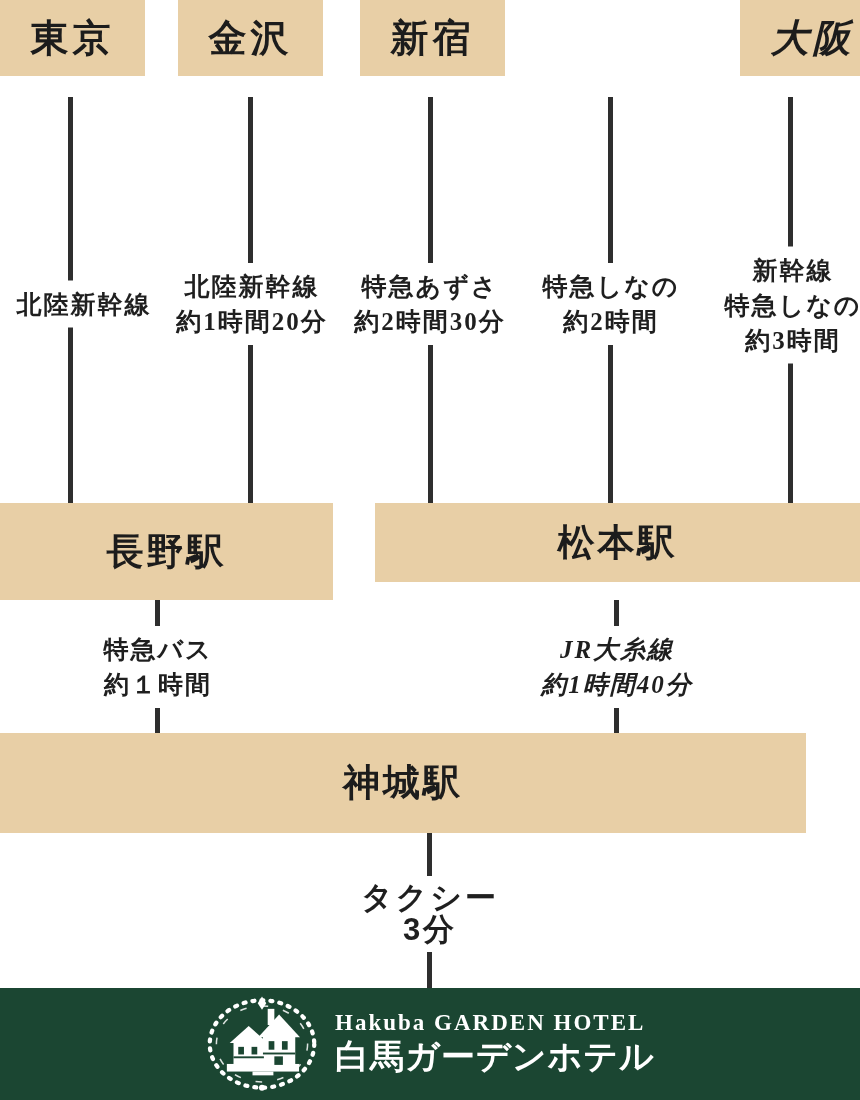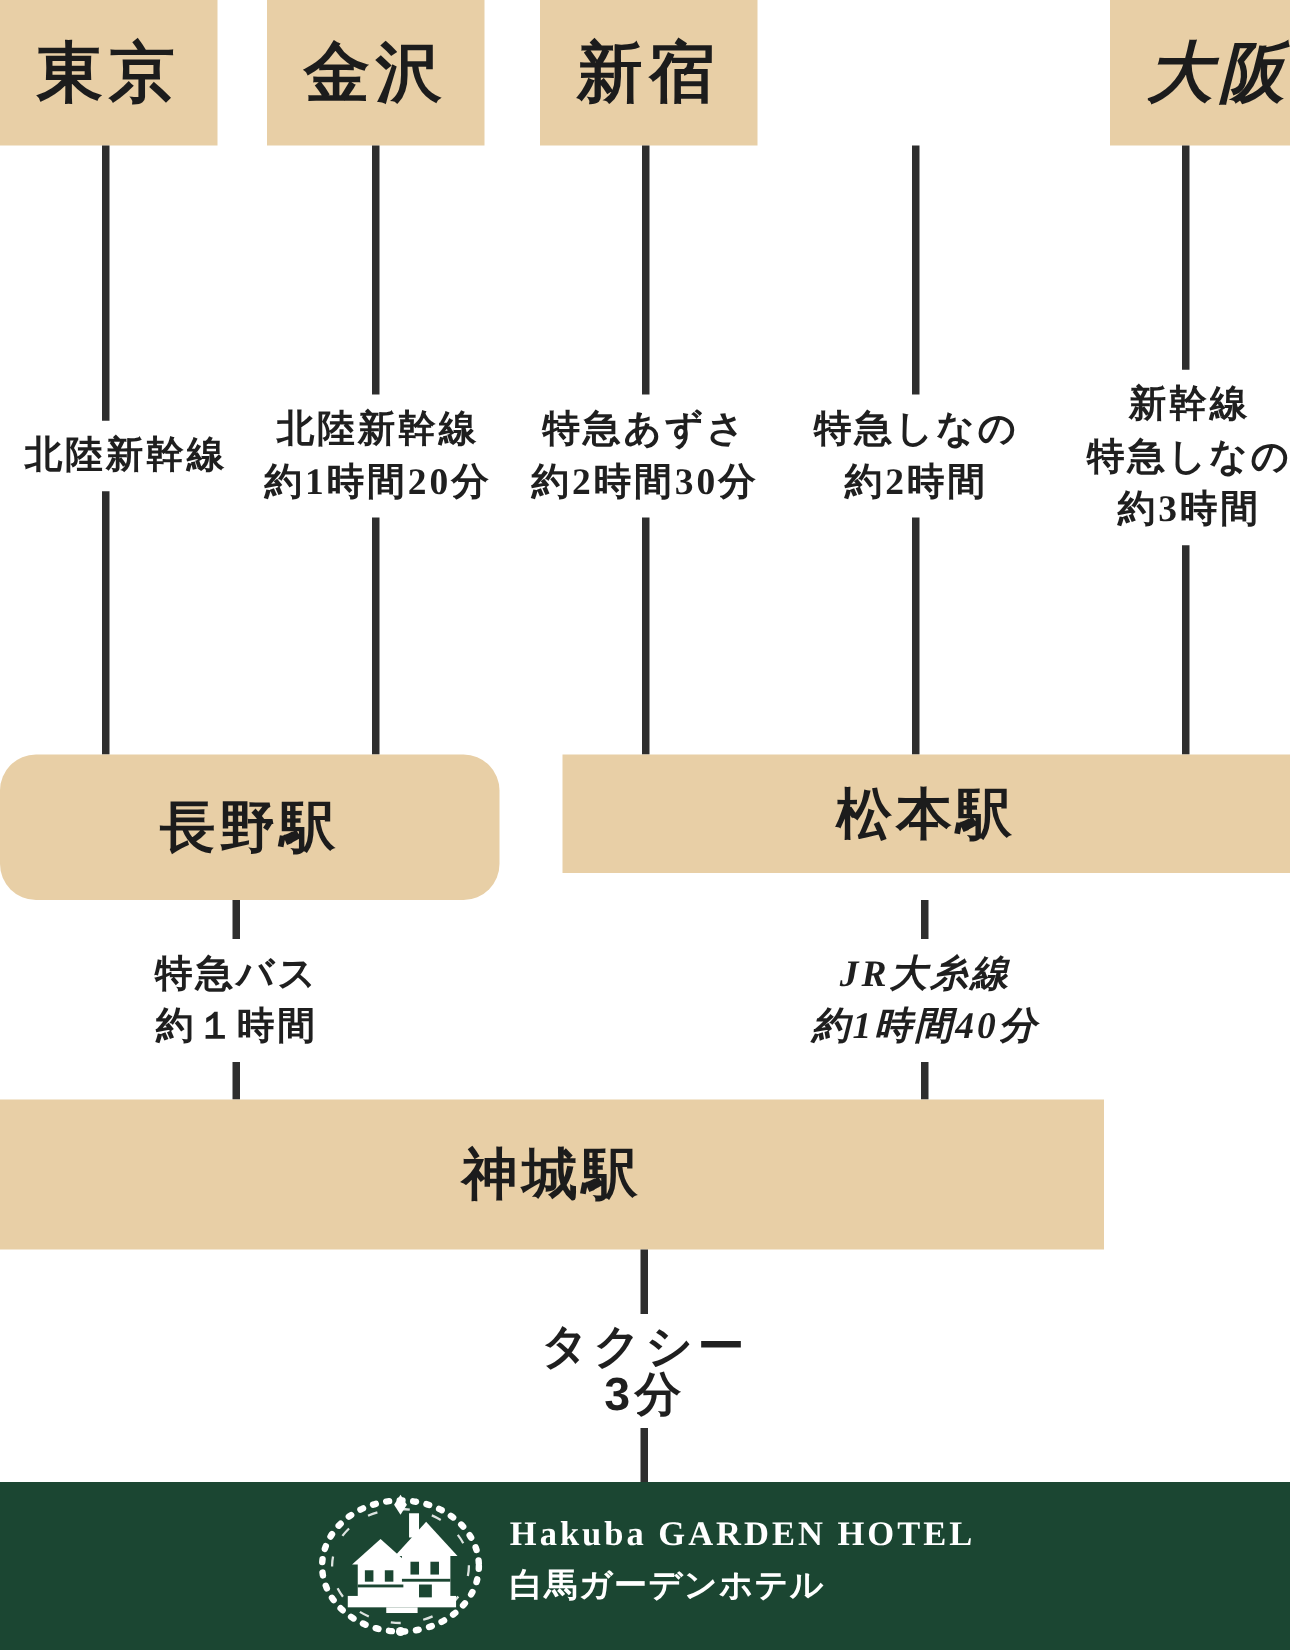--- a/index.html
+++ b/index.html
@@ -15,21 +15,21 @@
   .box {
     position: absolute;
     background: #e8cfa6;
     display: flex;
     align-items: center;
     justify-content: center;
     font-weight: bold;
     letter-spacing: 4px;
     color: #1c1c1c;
   }
-  .city-box { top: 0; height: 97px; font-size: 44px; }
+  .city-box { top: 0; height: 76px; font-size: 38px; }
   .station-box { font-size: 37px; letter-spacing: 3px; }
   .vline {
     position: absolute;
     width: 5px;
     background: #2e2e2e;
   }
   .route-label {
     position: absolute;
     transform: translate(-50%, -50%);
     background: #ffffff;
@@ -64,21 +64,21 @@
   }
   .crest { width: 114px; height: 96px; display: block; }
   .logo-text { color: #ffffff; }
   .logo-en {
     font-size: 23px;
     font-weight: bold;
     letter-spacing: 2px;
     line-height: 26px;
   }
   .logo-ja {
-    font-size: 22px;
+    font-size: 34px;
     font-weight: bold;
     letter-spacing: 1px;
     line-height: 42px;
   }
 </style>
 </head>
 <body>
 
 <div class="stage">
 
@@ -115,40 +115,40 @@
   <div class="route-label" style="left:611px; top:304px;">
     <div>特急しなの</div>
     <div>約2時間</div>
   </div>
   <div class="route-label" style="left:793px; top:305px;">
     <div>新幹線</div>
     <div>特急しなの</div>
     <div>約3時間</div>
   </div>
 
-  <div class="box station-box" style="left:0; top:503px; width:333px; height:97px;border-radius:24px;">
+  <div class="box station-box" style="left:0; top:503px; width:333px; height:97px;">
     <span>長野駅</span>
   </div>
   <div class="box station-box" style="left:375px; top:503px; width:485px; height:79px;">
     <span>松本駅</span>
   </div>
 
   <div class="vline" style="left:155px; top:600px; height:133px;"></div>
   <div class="vline" style="left:614px; top:600px; height:133px;"></div>
 
   <div class="route-label" style="left:158px; top:667px;">
     <div>特急バス</div>
     <div>約１時間</div>
   </div>
   <div class="route-label" style="left:617px; top:667px;font-style:italic;">
     <div>JR大糸線</div>
     <div>約1時間40分</div>
   </div>
 
-  <div class="box station-box" style="left:0; top:733px; width:736px; height:100px;">
+  <div class="box station-box" style="left:0; top:733px; width:806px; height:100px;">
     <span>神城駅</span>
   </div>
 
   <div class="vline" style="left:427px; top:833px; height:155px;"></div>
   <div class="route-label taxi-label" style="left:430px; top:914px;">
     <div>タクシー</div>
     <div>3分</div>
   </div>
 
   <div class="footer">

